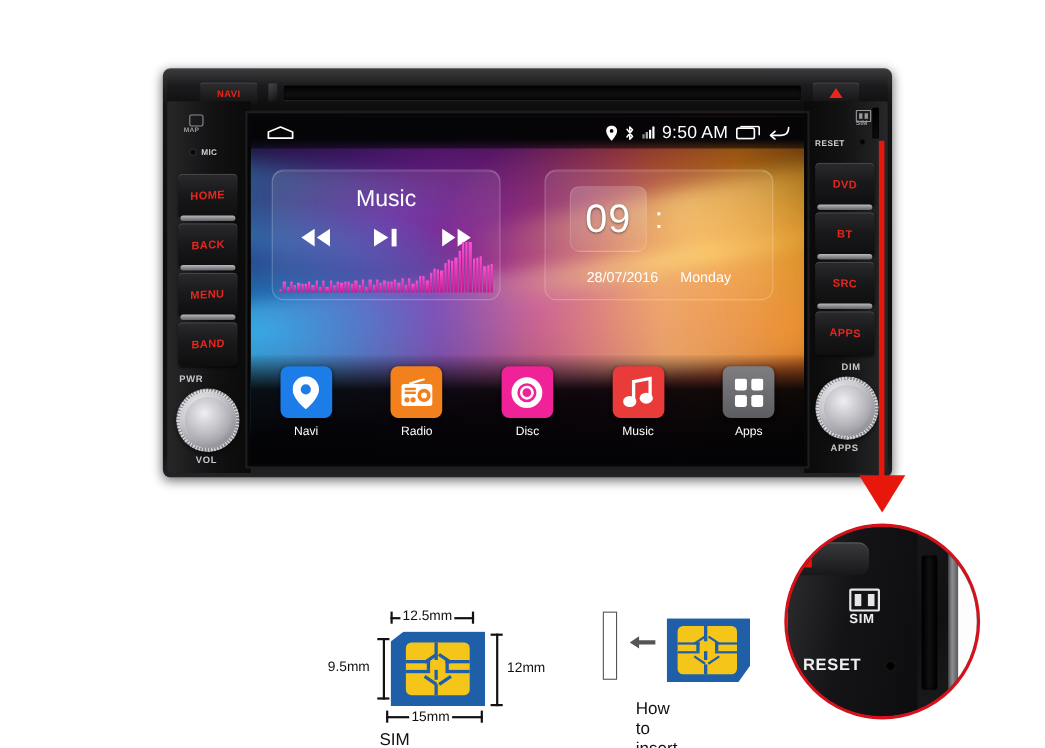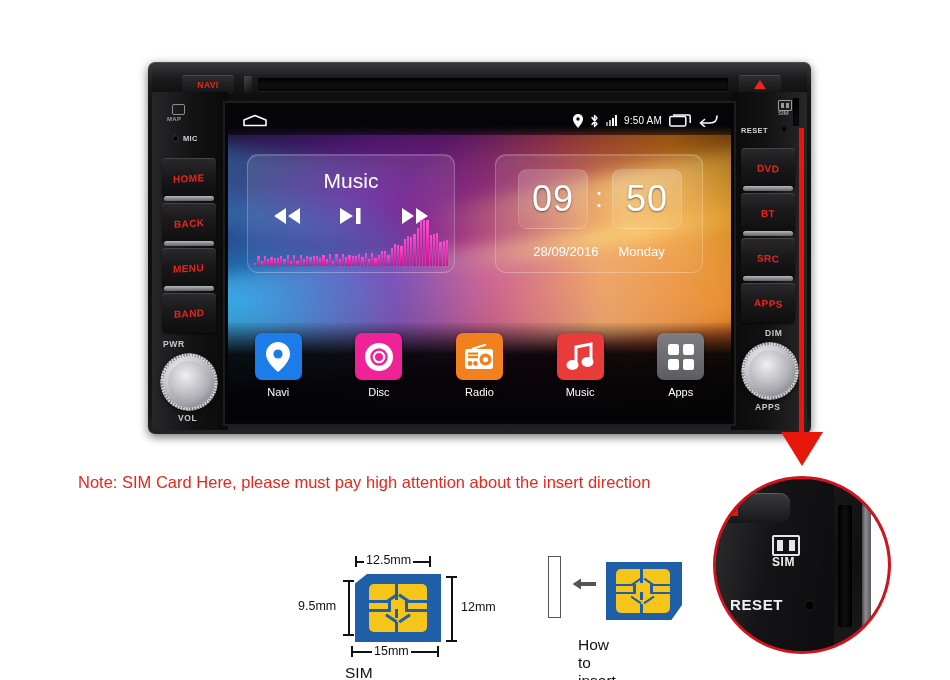--- a/index.html
+++ b/index.html
@@ -95,21 +95,21 @@
        filter:blur(8px);transform:rotate(-11deg);opacity:.85;}
   .swoosh3{position:absolute;left:-8%;top:16%;width:55%;height:26%;
        background:linear-gradient(90deg,rgba(60,200,255,.55),rgba(60,200,255,0) 80%);
        filter:blur(9px);transform:rotate(6deg);opacity:.7;}
 
   .statusbar{position:absolute;left:0;top:0;width:100%;height:29px;
        background:linear-gradient(180deg,#050507,#050507 70%,rgba(5,5,7,.55));
        display:flex;align-items:center;}
   .home-ic{margin-left:14px;width:26px;height:13px;}
   .st-right{margin-left:auto;display:flex;align-items:center;gap:7px;padding-right:13px;}
-  .st-time{color:#fff;font-size:10px;letter-spacing:.2px;}
+  .st-time{color:#fff;font-size:16px;letter-spacing:.2px;}
   .bars{display:flex;align-items:flex-end;gap:1px;height:11px;}
   .bars i{width:2px;background:#fff;display:block;}
 
   .widget{position:absolute;border-radius:11px;
        background:linear-gradient(180deg,rgba(255,255,255,.10),rgba(255,255,255,.02));
        border:1px solid rgba(255,255,255,.22);
        box-shadow:inset 0 1px 0 rgba(255,255,255,.18);}
   .w-music{left:19px;top:48px;width:206px;height:117px;overflow:hidden;}
   .w-clock{left:267px;top:48px;width:206px;height:117px;overflow:hidden;}
   .mus-title{position:absolute;top:14px;width:100%;text-align:center;color:#fff;font-size:21px;}
@@ -385,68 +385,65 @@
           <i style="height: 25.0216px;"></i>
           <i style="height: 25.5331px;"></i>
         </div>
     </div>
 
     <div class="widget w-clock">
       <div class="clk-box" style="left:22px">
         <span>09</span>
       </div>
       <div class="clk-colon">:</div>
-      <div class="clk-box" style="left:116px">
-        <span>50</span>
-      </div>
       <div class="clk-meta">
-        <div>28/09/2016</div>
+        <div>28/07/2016</div>
         <div>Monday</div>
       </div>
     </div>
 
     <div class="apps">
 
       <div class="app">
         <div class="tile" style="background:#1d7de8">
           <svg width="24" height="30" viewBox="0 0 24 30">
             <path d="M12 0C5.4 0 0 5.4 0 12c0 8.5 12 18 12 18s12-9.5 12-18C24 5.4 18.6 0 12 0z" fill="#fff"></path>
             <circle cx="12" cy="12" r="4.6" fill="#1d7de8"></circle>
           </svg>
         </div>
         <div class="lab">Navi</div>
-      </div>
-
-      <div class="app">
-        <div class="tile" style="background:#ef2397">
-          <svg width="30" height="30" viewBox="0 0 30 30">
-            <circle cx="15" cy="15" r="14" fill="#fff"></circle>
-            <circle cx="15" cy="15" r="7.5" fill="none" stroke="#ef2397" stroke-width="2.4"></circle>
-            <circle cx="15" cy="15" r="4" fill="#ef2397"></circle>
-          </svg>
-        </div>
-        <div class="lab">Disc</div>
       </div>
 
       <div class="app">
         <div class="tile" style="background:#f2811d">
           <svg width="30" height="26" viewBox="0 0 30 26">
             <path d="M8 5 L22 0.5" stroke="#fff" stroke-width="2" fill="none"></path>
             <rect x="1" y="5" width="28" height="20" rx="2.5" fill="#fff"></rect>
             <rect x="4" y="8.5" width="10" height="2.2" fill="#f2811d"></rect>
             <rect x="4" y="12" width="10" height="2.2" fill="#f2811d"></rect>
             <circle cx="21.5" cy="15.5" r="6" fill="#f2811d"></circle>
             <circle cx="21.5" cy="15.5" r="2.6" fill="#fff"></circle>
             <circle cx="6" cy="19.5" r="2.4" fill="#f2811d"></circle>
             <circle cx="11.5" cy="19.5" r="2.4" fill="#f2811d"></circle>
           </svg>
         </div>
         <div class="lab">Radio</div>
       </div>
 
+      <div class="app">
+        <div class="tile" style="background:#ef2397">
+          <svg width="30" height="30" viewBox="0 0 30 30">
+            <circle cx="15" cy="15" r="14" fill="#fff"></circle>
+            <circle cx="15" cy="15" r="7.5" fill="none" stroke="#ef2397" stroke-width="2.4"></circle>
+            <circle cx="15" cy="15" r="4" fill="#ef2397"></circle>
+          </svg>
+        </div>
+        <div class="lab">Disc</div>
+      </div>
+
 
       <div class="app">
         <div class="tile" style="background:#ea3b3b">
           <svg width="28" height="30" viewBox="0 0 28 30">
             <path d="M10 22 L10 5 L25 2 L25 19" fill="none" stroke="#fff" stroke-width="3"></path>
             <ellipse cx="6.5" cy="23" rx="6" ry="5" fill="#fff"></ellipse>
             <ellipse cx="21.5" cy="20" rx="6" ry="5" fill="#fff"></ellipse>
           </svg>
         </div>
         <div class="lab">Music</div>
@@ -465,21 +462,20 @@
       </div>
 
     </div>
   </div>
 </div>
 
 <div class="arrow-line"></div>
 <div class="arrow-head"></div>
 
 <div class="note">
-  <div class="l1">Note: SIM Card Here, please must pay high attention about the insert direction</div>
 </div>
 
 <div class="simdiag">
 
   <div class="dimbar" style="left:16px;top:9px;width:76px;height:1.6px"></div>
   <div class="dimbar" style="left:16px;top:4px;width:1.6px;height:11px"></div>
   <div class="dimbar" style="left:90px;top:4px;width:1.6px;height:11px"></div>
   <div class="dimtxt" style="left:25px;top:1px;background:#fff;padding:0 2px">12.5mm</div>
 
   <div style="position:absolute;left:16px;top:22px">

